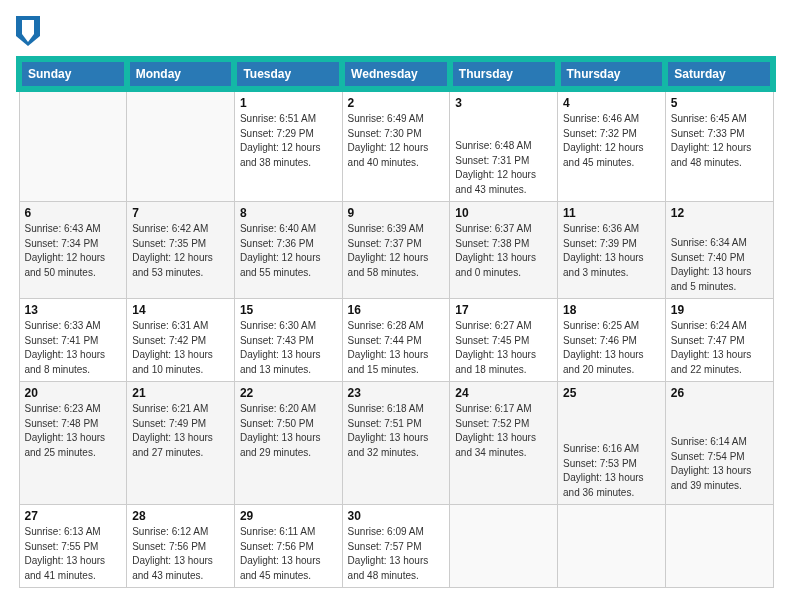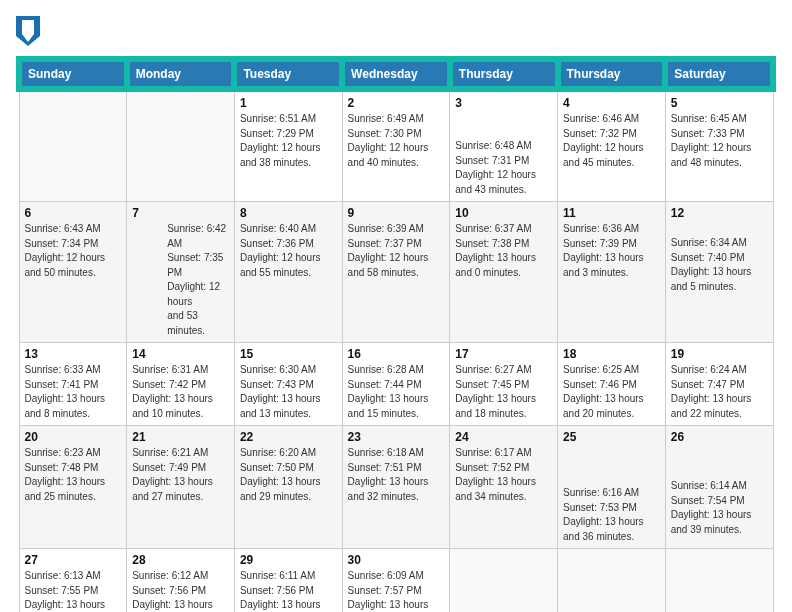--- a/index.html
+++ b/index.html
@@ -171,21 +171,21 @@
       <tr>
         <td>
           <span class="day-num">6</span>
           <div class="day-info" style="white-space: pre-line;">Sunrise: 6:43 AM
 Sunset: 7:34 PM
 Daylight: 12 hours
 and 50 minutes.</div>
         </td>
         <td>
           <span class="day-num">7</span>
-          <div class="day-info" style="white-space: pre-line; margin-left: 35px;">Sunrise: 6:42 AM
+          <div class="day-info" style="white-space: pre-line;">Sunrise: 6:42 AM
 Sunset: 7:35 PM
 Daylight: 12 hours
 and 53 minutes.</div>
         </td>
         <td>
           <span class="day-num">8</span>
           <div class="day-info" style="white-space: pre-line;">Sunrise: 6:40 AM
 Sunset: 7:36 PM
 Daylight: 12 hours
 and 55 minutes.</div>

